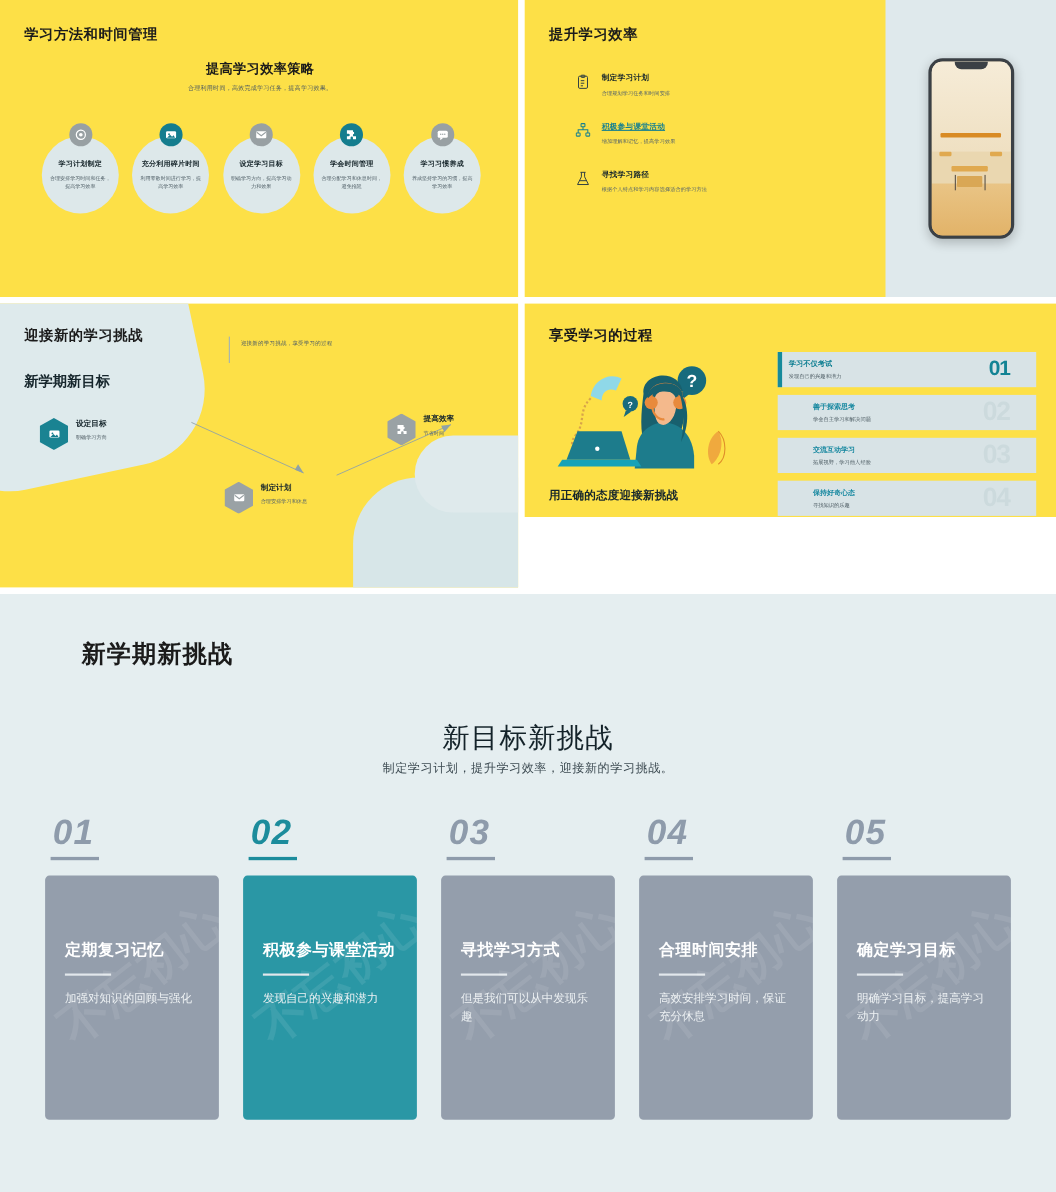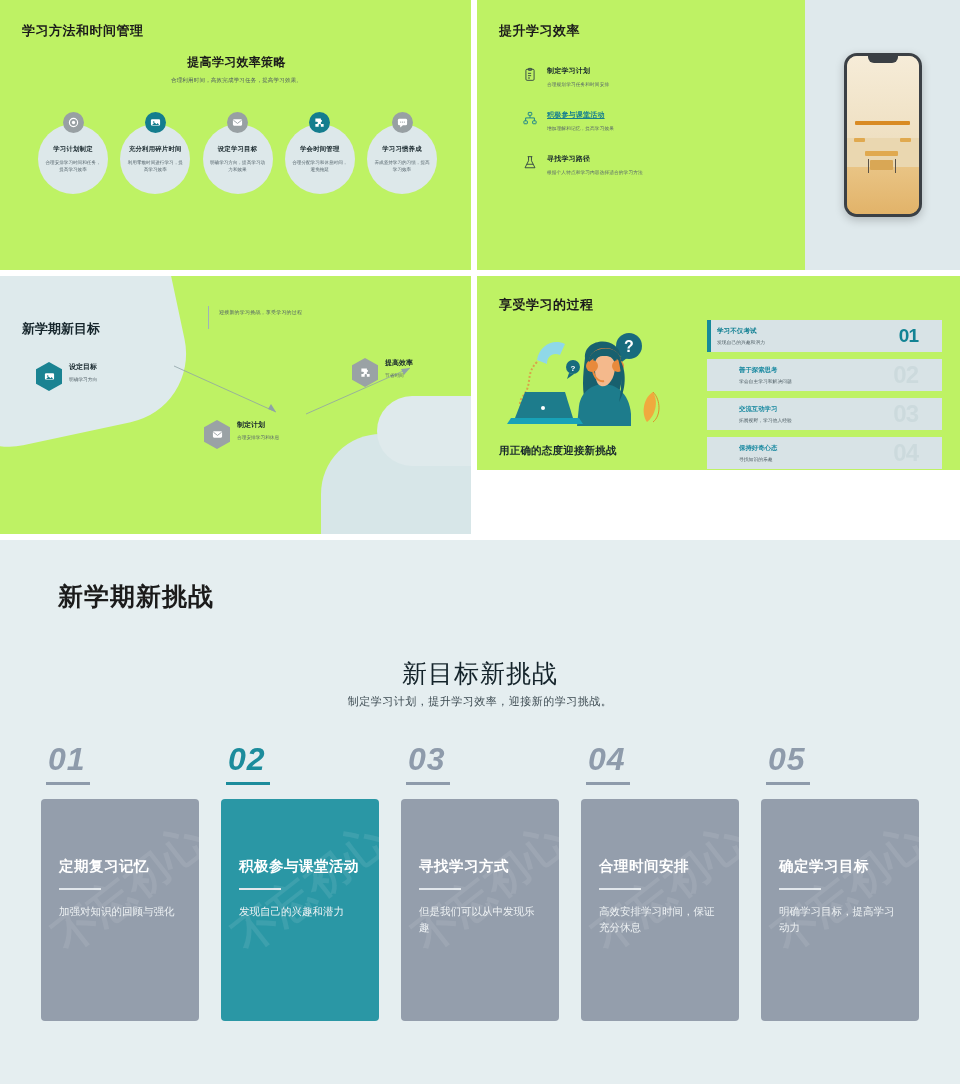--- a/index.html
+++ b/index.html
@@ -12,21 +12,21 @@
   .deck {
     width: 960px; height: 1084px;
     display: flex; flex-direction: column;
     gap: 6px;
     background: #ffffff;
   }
   .row { display: flex; gap: 6px; }
 
   
   .panel {
-    background: #bef264;
+    background: #fde047;
     position: relative;
     overflow: hidden;
   }
   .panel-title {
     font-size: 13px; font-weight: bold; color: #1b1b1b;
     letter-spacing: .5px;
   }
 
   
   #s1 { width: 471px; height: 270px; padding: 22px 20px 0 22px; }
@@ -216,21 +216,21 @@
     position: absolute; right: 24px; top: 50%; transform: translateY(-50%);
     font-size: 24px; font-weight: bold; color: #ccdadd; letter-spacing: -1px;
   }
 
   
   #s5 {
     width: 960px; height: 546px; background: #e5eef0;
     padding: 40px 0 0 0; position: relative;
   }
   #s5 .panel-title {
-    font-size: 25px; margin-left: 58px; letter-spacing: 1px;
+    font-size: 22px; margin-left: 74px; letter-spacing: 1px;
   }
   .s5-head { text-align: center; margin-top: 44px; }
   .s5-head h3 { font-size: 25px; font-weight: normal; color: #14232a; letter-spacing: 1px; }
   .s5-head p { font-size: 11px; color: #3d4b52; margin-top: 4px; letter-spacing: .5px; }
   .s5-cards {
     display: flex; justify-content: center; gap: 22px;
     margin-top: 32px;
   }
   .s5-card { width: 158px; }
   .s5-num {
@@ -394,20 +394,21 @@
     </div>
   </div>
 
   <div class="row">
 
     <div class="panel" id="s3">
       <div class="s3-blob"></div>
       <div class="s3-blob2"></div>
       <div class="s3-blob3"></div>
       <div class="s3-inner">
+        <div class="panel-title">迎接新的学习挑战</div>
         <div class="s3-sub">新学期新目标</div>
       </div>
       <div class="s3-quote">迎接新的学习挑战，享受学习的过程</div>
       <div class="s3-flow" id="s3-flow">
         <svg class="arrow" style="left:150px;top:6px;" width="120" height="56">
           <line x1="2" y1="2" x2="104" y2="48" stroke="#8fa2a7" stroke-width="0.8"></line>
           <polygon points="104,48 96,45 99,40" fill="#8fa2a7"></polygon>
         </svg>
         <svg class="arrow" style="left:278px;top:6px;" width="120" height="56">
           <line x1="6" y1="50" x2="110" y2="4" stroke="#8fa2a7" stroke-width="0.8"></line>

